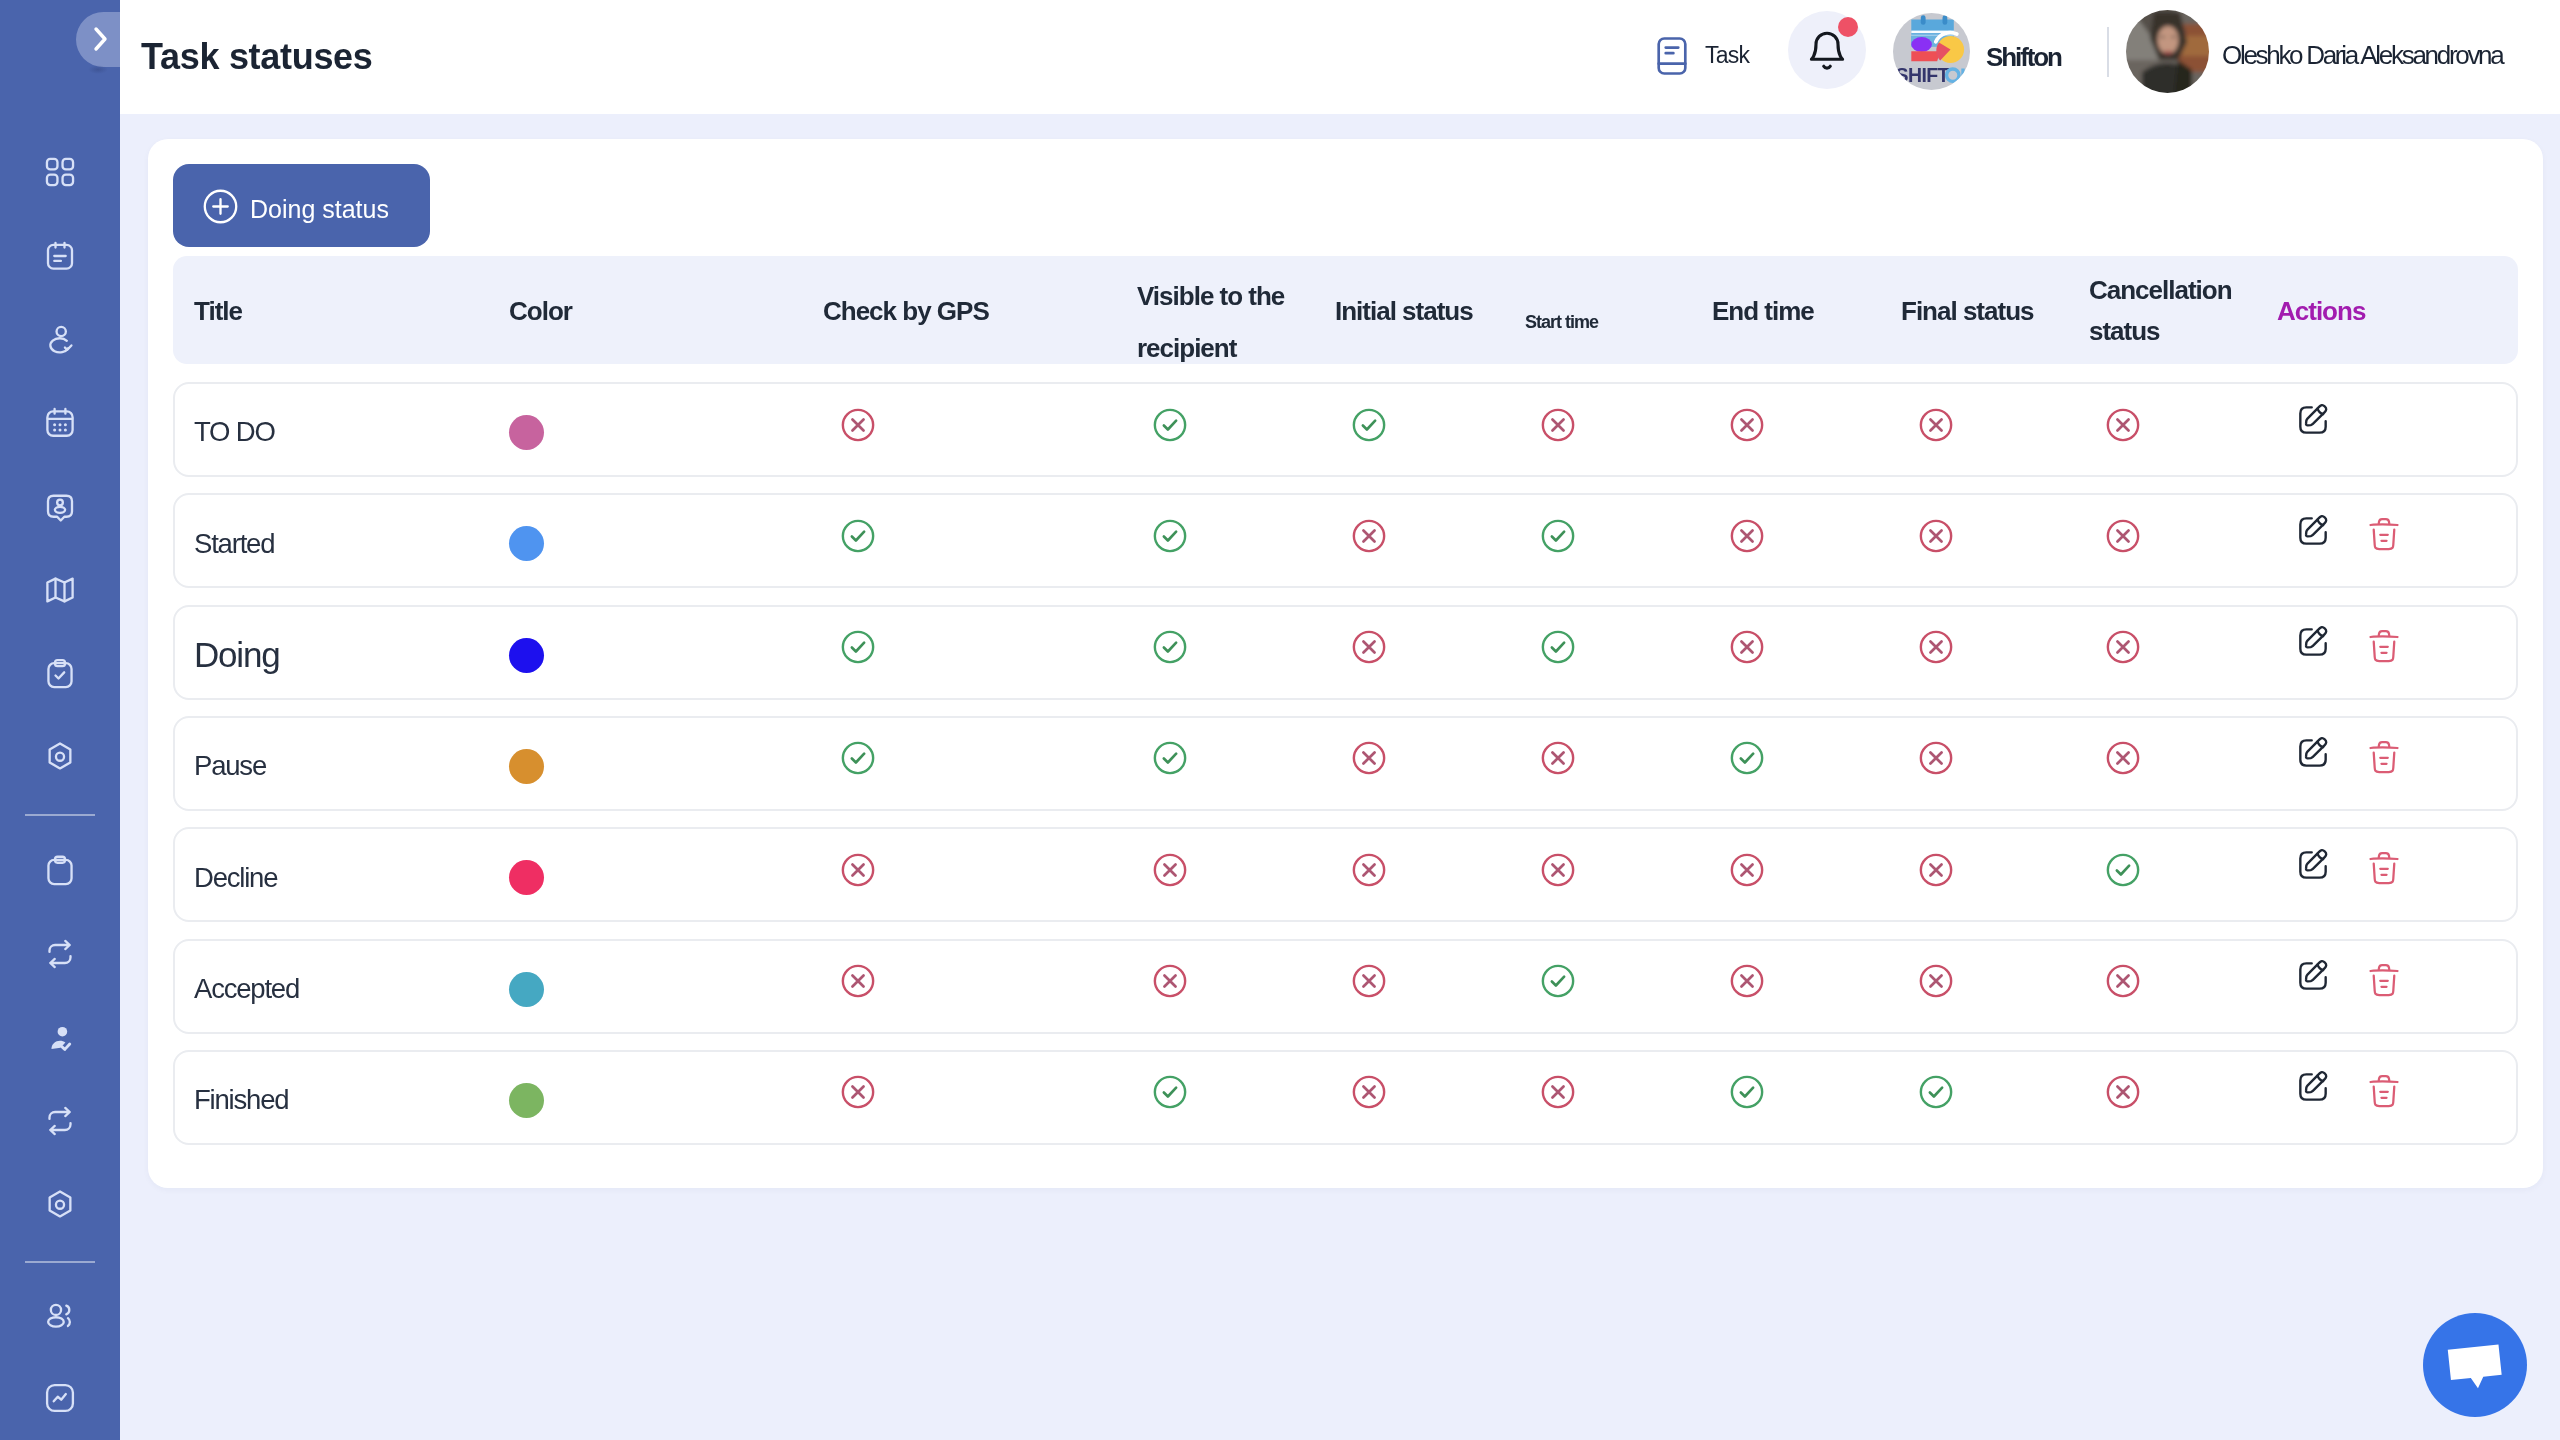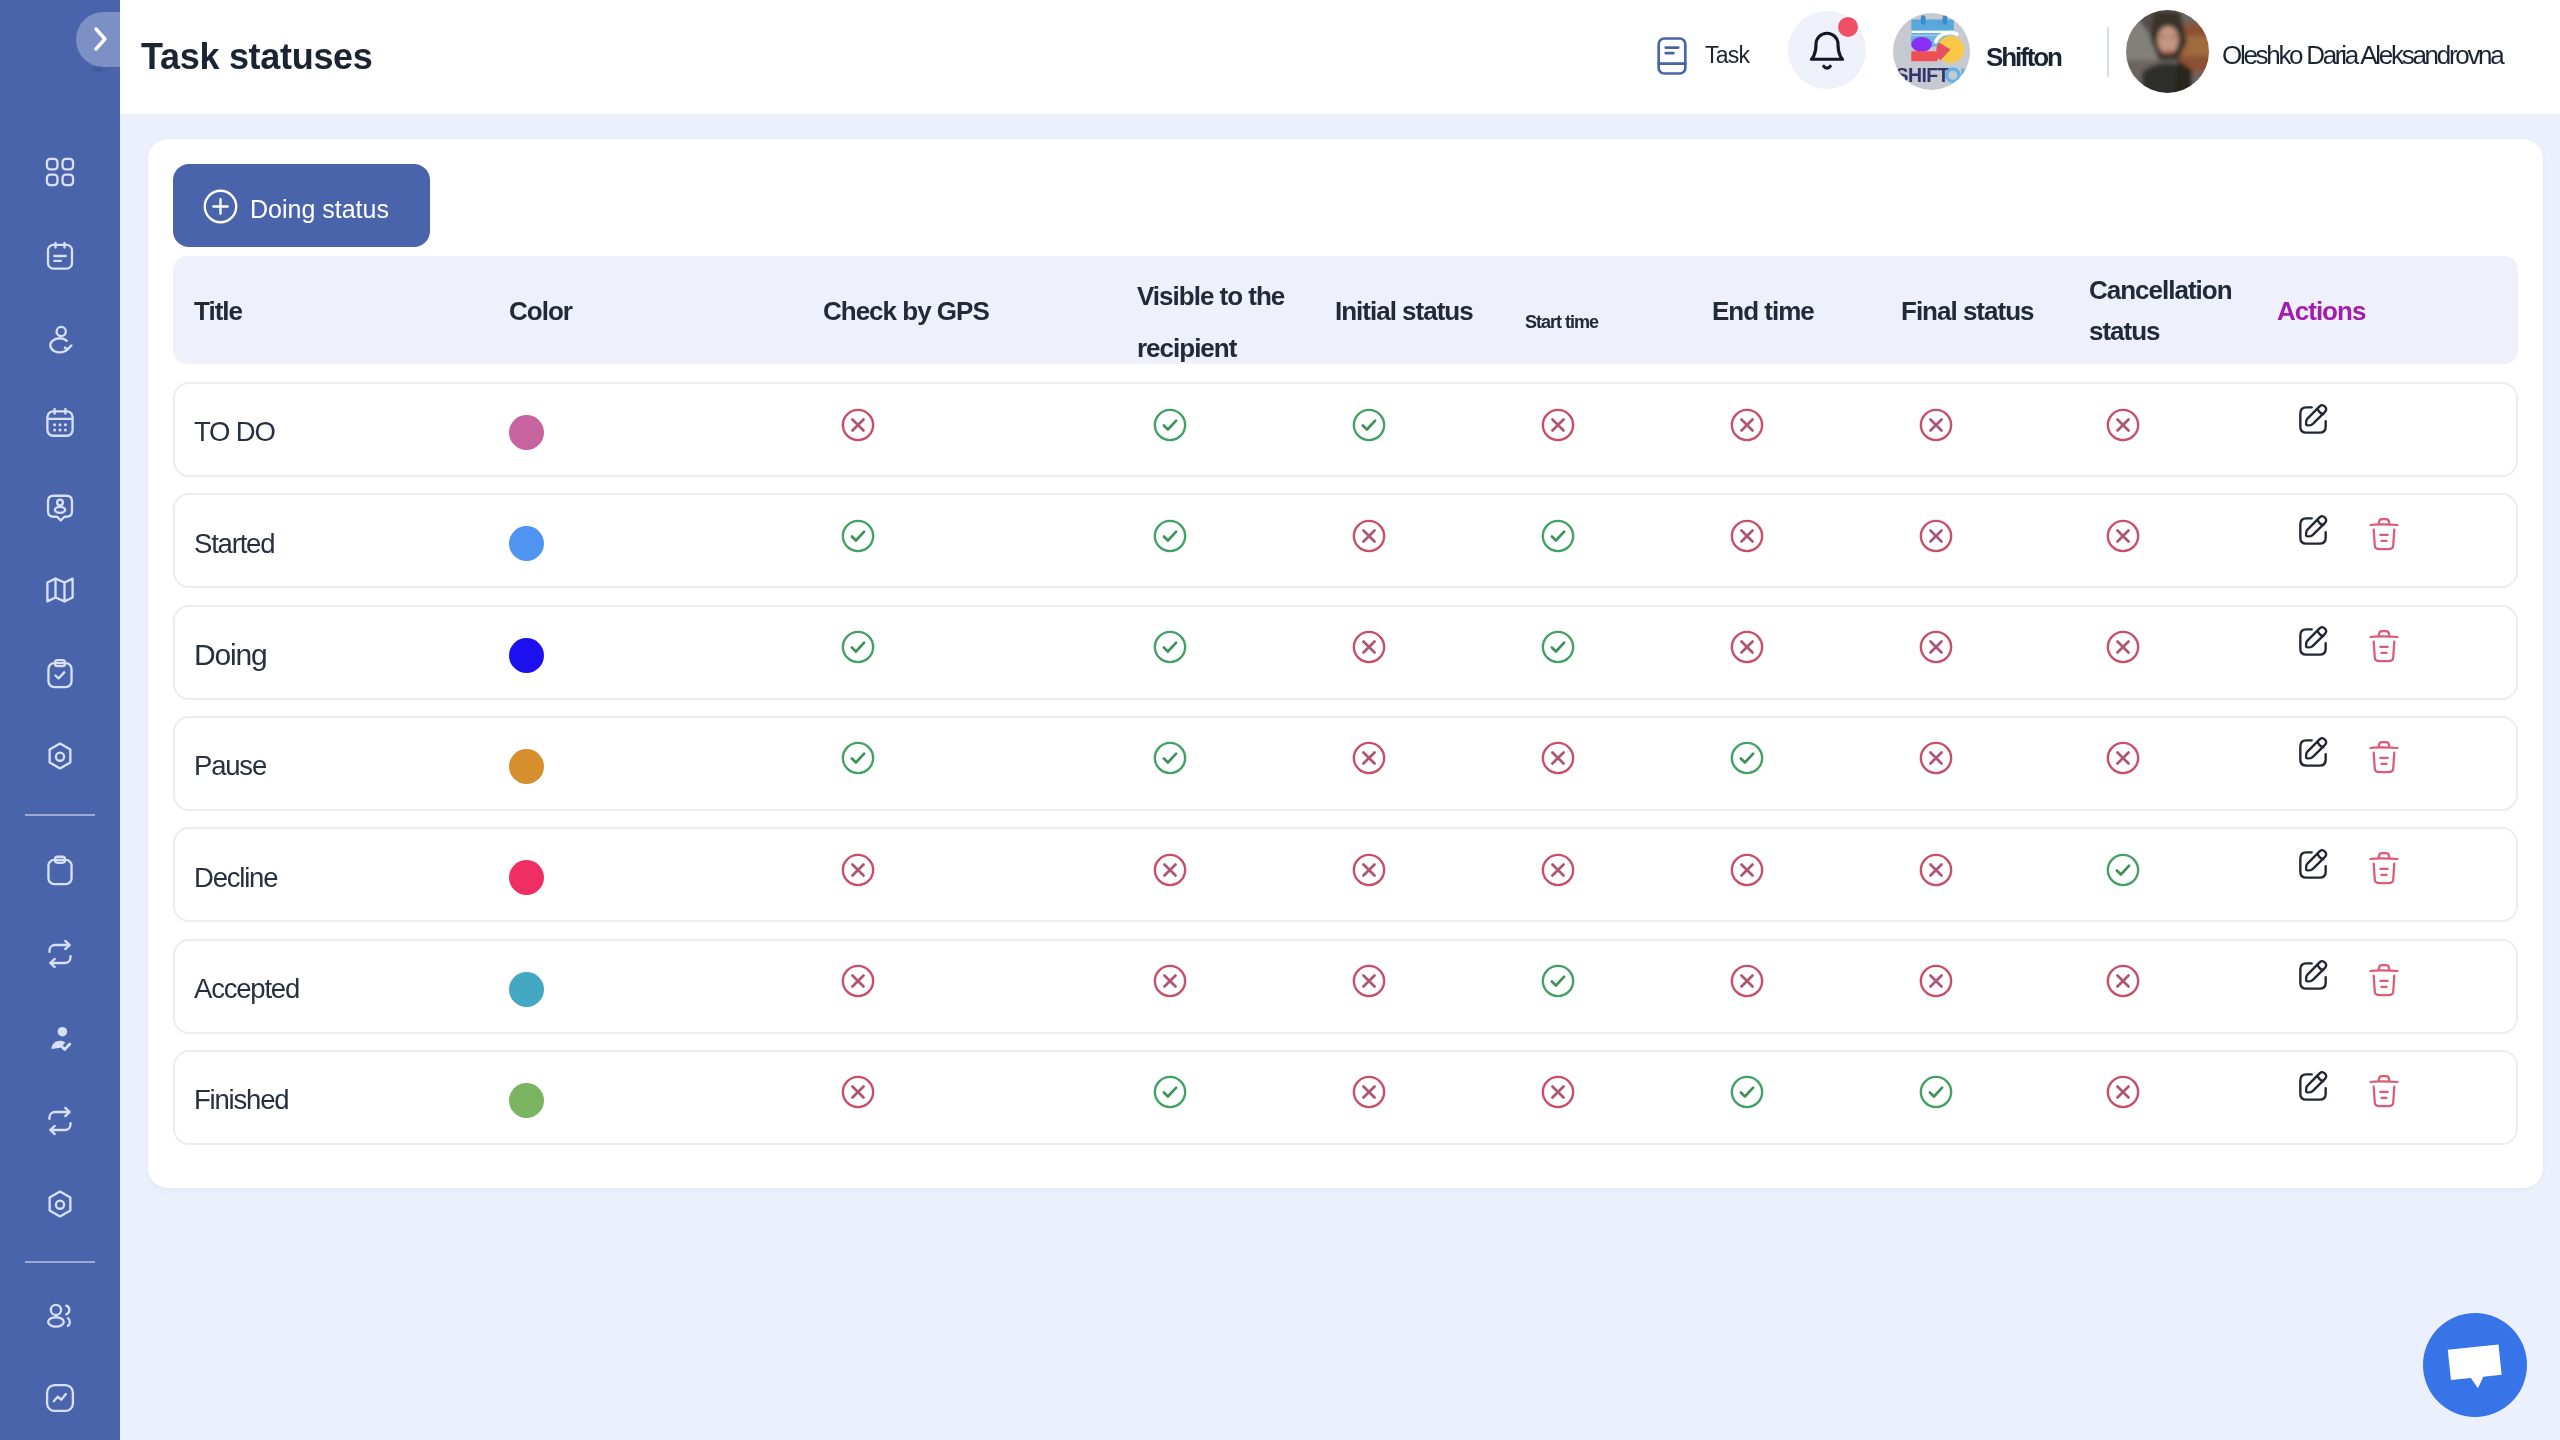--- a/index.html
+++ b/index.html
@@ -257,21 +257,21 @@
 <svg class="abs" style="left:2105px;top:517.8px" width="36" height="36" viewBox="0 0 24 24">
     <use href="#xx"></use>
   </svg>
 <svg class="abs" style="left:2294px;top:511.8px" width="38" height="38" viewBox="0 0 24 24">
     <use href="#ed"></use>
   </svg>
 <svg class="abs" style="left:2366px;top:516.3px" width="36" height="36" viewBox="0 0 24 24">
     <use href="#tr"></use>
   </svg>
 <div class="abs" style="left:173px;top:604.6px;width:2345px;height:95px;background:#fff;border:2px solid #eaecf0;border-radius:16px"></div>
-<div class="abs" style="left:194px;top:634.9px;font-size:30px;letter-spacing:-1.2px;color:#273040;line-height:40px">Doing</div>
+<div class="abs" style="left:194px;top:634.9px;font-size:35px;letter-spacing:-1.2px;color:#273040;line-height:40px">Doing</div>
 <div class="abs" style="left:508.5px;top:637.6px;width:35px;height:35px;border-radius:50%;background:#1d10ee"></div>
 <svg class="abs" style="left:840px;top:629.1px" width="36" height="36" viewBox="0 0 24 24">
     <use href="#ck"></use>
   </svg>
 <svg class="abs" style="left:1152px;top:629.1px" width="36" height="36" viewBox="0 0 24 24">
     <use href="#ck"></use>
   </svg>
 <svg class="abs" style="left:1351px;top:629.1px" width="36" height="36" viewBox="0 0 24 24">
     <use href="#xx"></use>
   </svg>

